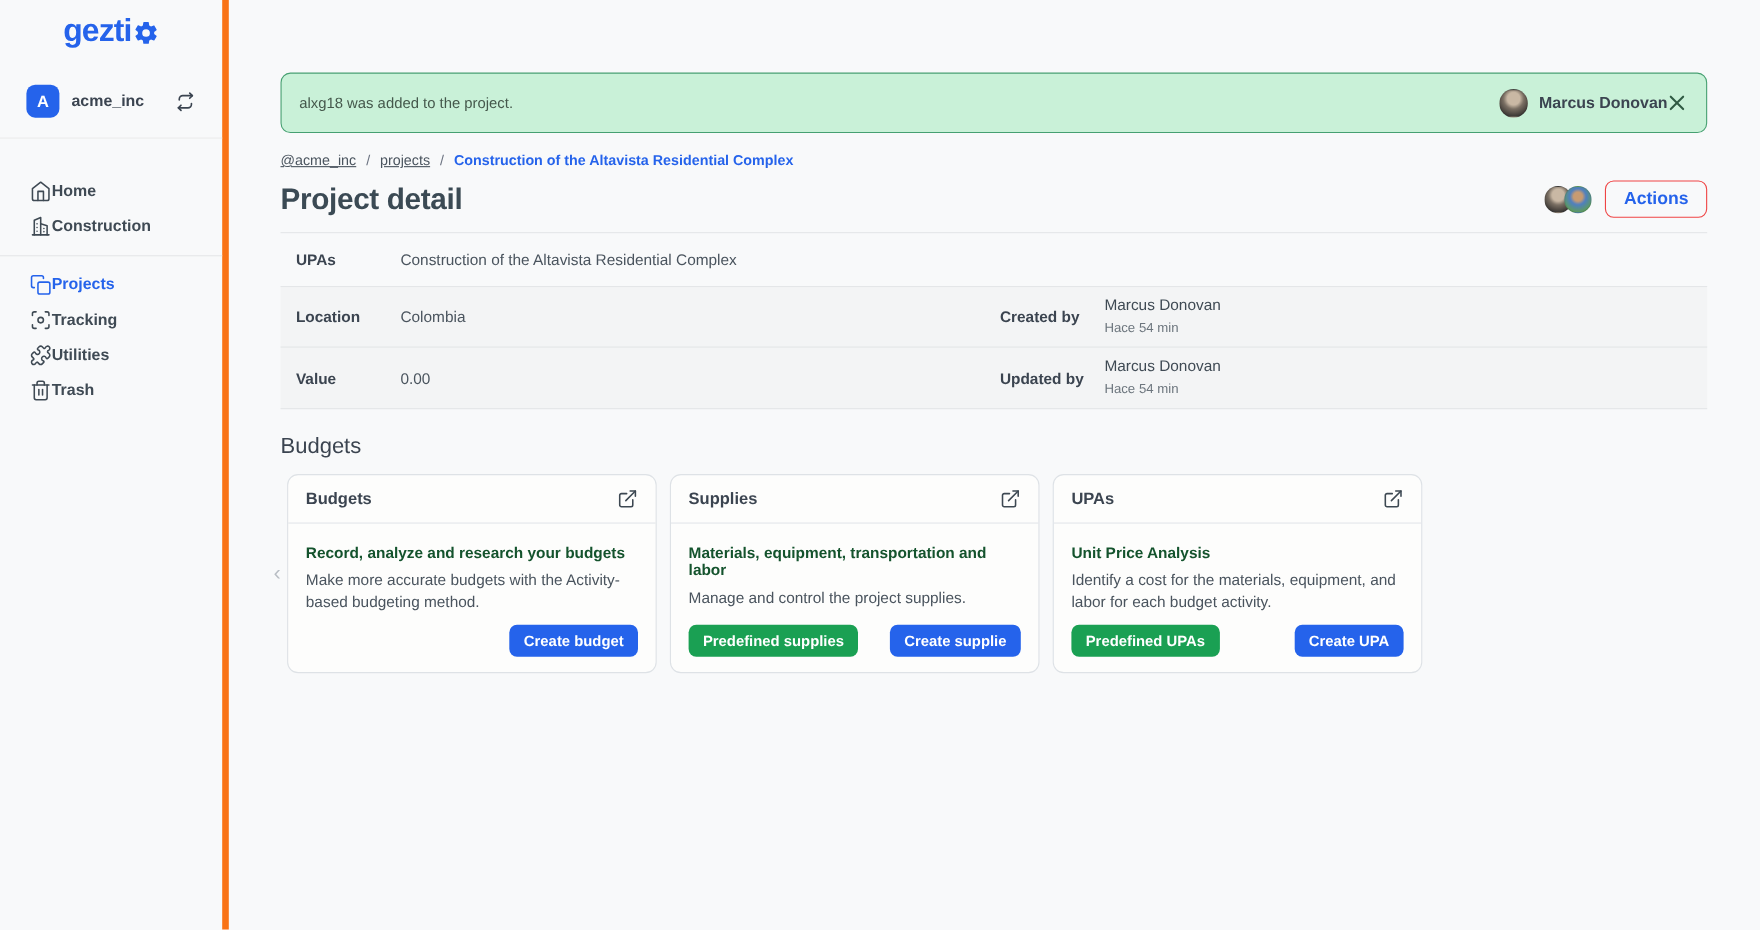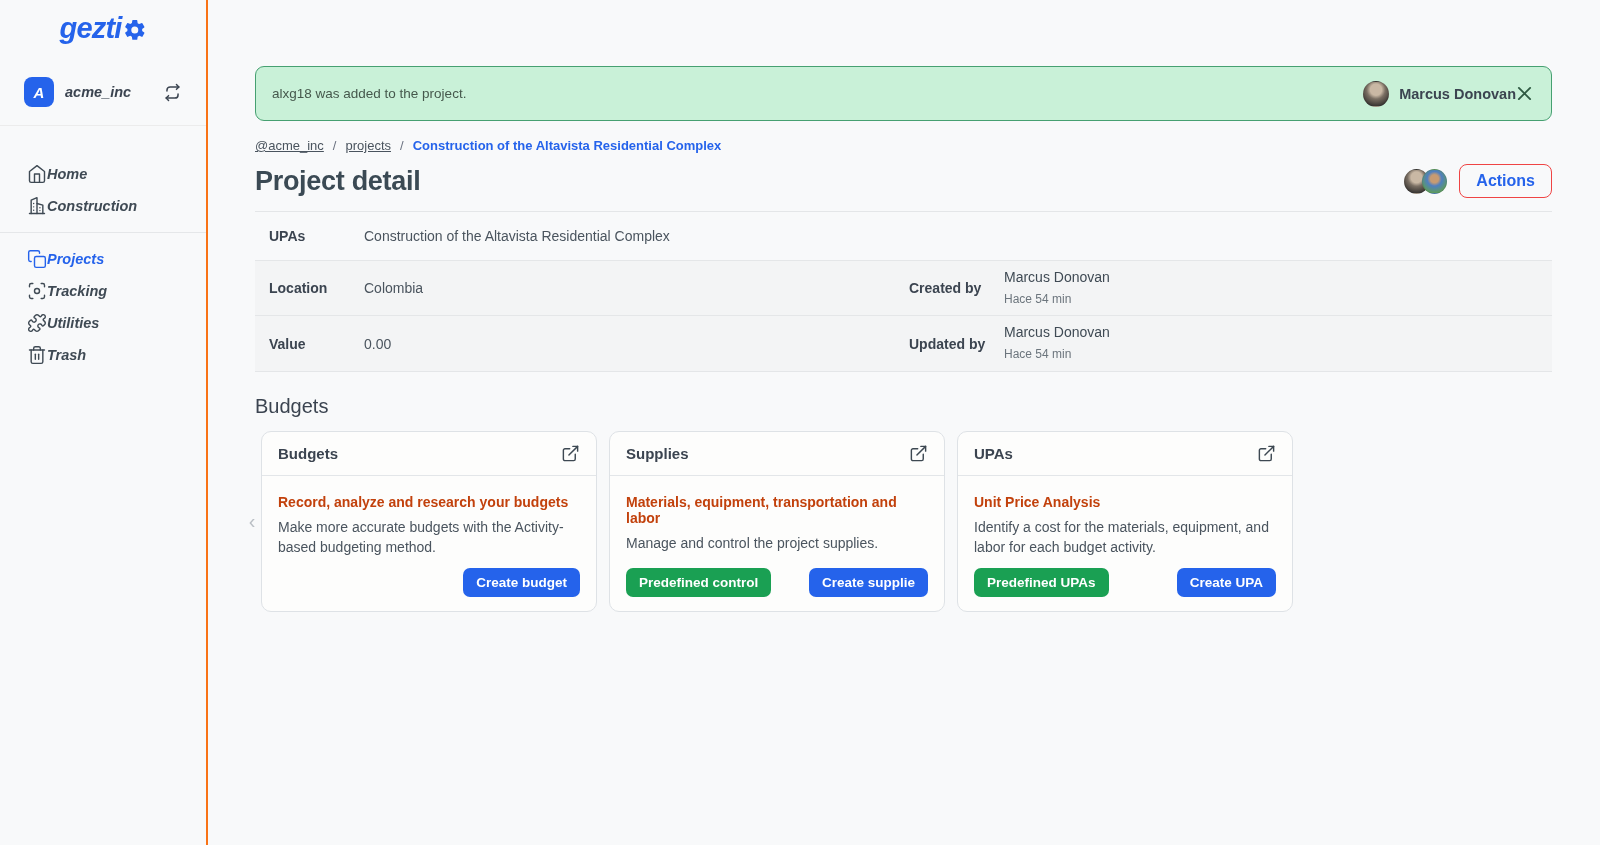--- a/index.html
+++ b/index.html
@@ -6,21 +6,21 @@
   html,body { width:1600px; height:845px; }
   body {
     font-family: "Liberation Sans", sans-serif;
     background: #f8f9fa;
     color: #3d4852;
     overflow: hidden;
   }
   
   .sidebar {
     position: fixed; left:0; top:0; width:208px; height:845px;
-    background:#f8f9fa; border-right:2px solid #f97316;font-style:italic;
+    background:#f8f9fa; border-right:6px solid #f97316;
   }
   .logo {
     display:flex; align-items:center; justify-content:center;
     margin-top:12px; gap:1px; cursor:pointer;
   }
   .logo-text { color:#2563eb; font-size:29px; font-weight:800; letter-spacing:-0.8px; }
   .logo-gear { width:24px; height:24px; fill:#2563eb; margin-top:3px; }
   .org-row {
     display:flex; align-items:center; gap:11px;
     margin-top:32px; padding:0 24px 18px 24px;
@@ -110,21 +110,21 @@
     width:336px; background:#fdfdfc; border:1px solid #dee2e6; border-radius:10px;
     display:flex; flex-direction:column; margin-right:12px; min-height:170px;
   }
   .card-header {
     display:flex; align-items:center; justify-content:space-between;
     padding:12px 16px; border-bottom:1px solid #e3e6e9;
     font-size:15px; font-weight:600; color:#3b4450;
   }
   .ext-icon { width:19px; height:19px; stroke:#3d4852; fill:none; stroke-width:1.8; stroke-linecap:round; stroke-linejoin:round; cursor:pointer; }
   .card-body { padding:10px 16px 14px; flex:1; display:flex; flex-direction:column; }
-  .card-subtitle { font-size:14px; font-weight:700; color:#c2410c; margin:8px 0 7px; }
+  .card-subtitle { font-size:14px; font-weight:700; color:#14532d; margin:8px 0 7px; }
   .card-desc { font-size:14px; color:#4a545e; line-height:1.45; }
   .card-footer { margin-top:auto; display:flex; padding-top:10px; }
   .card-footer.end { justify-content:flex-end; }
   .card-footer.between { justify-content:space-between; }
   .btn {
     border:none; border-radius:7px; font-family:inherit;
     font-weight:700; font-size:13.5px; color:#fff;
     padding:7px 13px; cursor:pointer;
   }
   .btn-primary { background:#2563eb; }
@@ -296,21 +296,21 @@
         <svg class="ext-icon" viewBox="0 0 24 24">
             <path d="M18 13v6a2 2 0 0 1-2 2H5a2 2 0 0 1-2-2V8a2 2 0 0 1 2-2h6"></path>
             <polyline points="15 3 21 3 21 9"></polyline>
             <line x1="10" y1="14" x2="21" y2="3"></line>
           </svg>
       </div>
       <div class="card-body">
         <div class="card-subtitle">Materials, equipment, transportation and labor</div>
         <div class="card-desc">Manage and control the project supplies.</div>
         <div class="card-footer between">
-          <button class="btn btn-success">Predefined control</button>
+          <button class="btn btn-success">Predefined supplies</button>
           <button class="btn btn-primary">Create supplie</button>
         </div>
       </div>
     </div>
 
     <div class="card">
       <div class="card-header">
         <span>UPAs</span>
         <svg class="ext-icon" viewBox="0 0 24 24">
             <path d="M18 13v6a2 2 0 0 1-2 2H5a2 2 0 0 1-2-2V8a2 2 0 0 1 2-2h6"></path>

